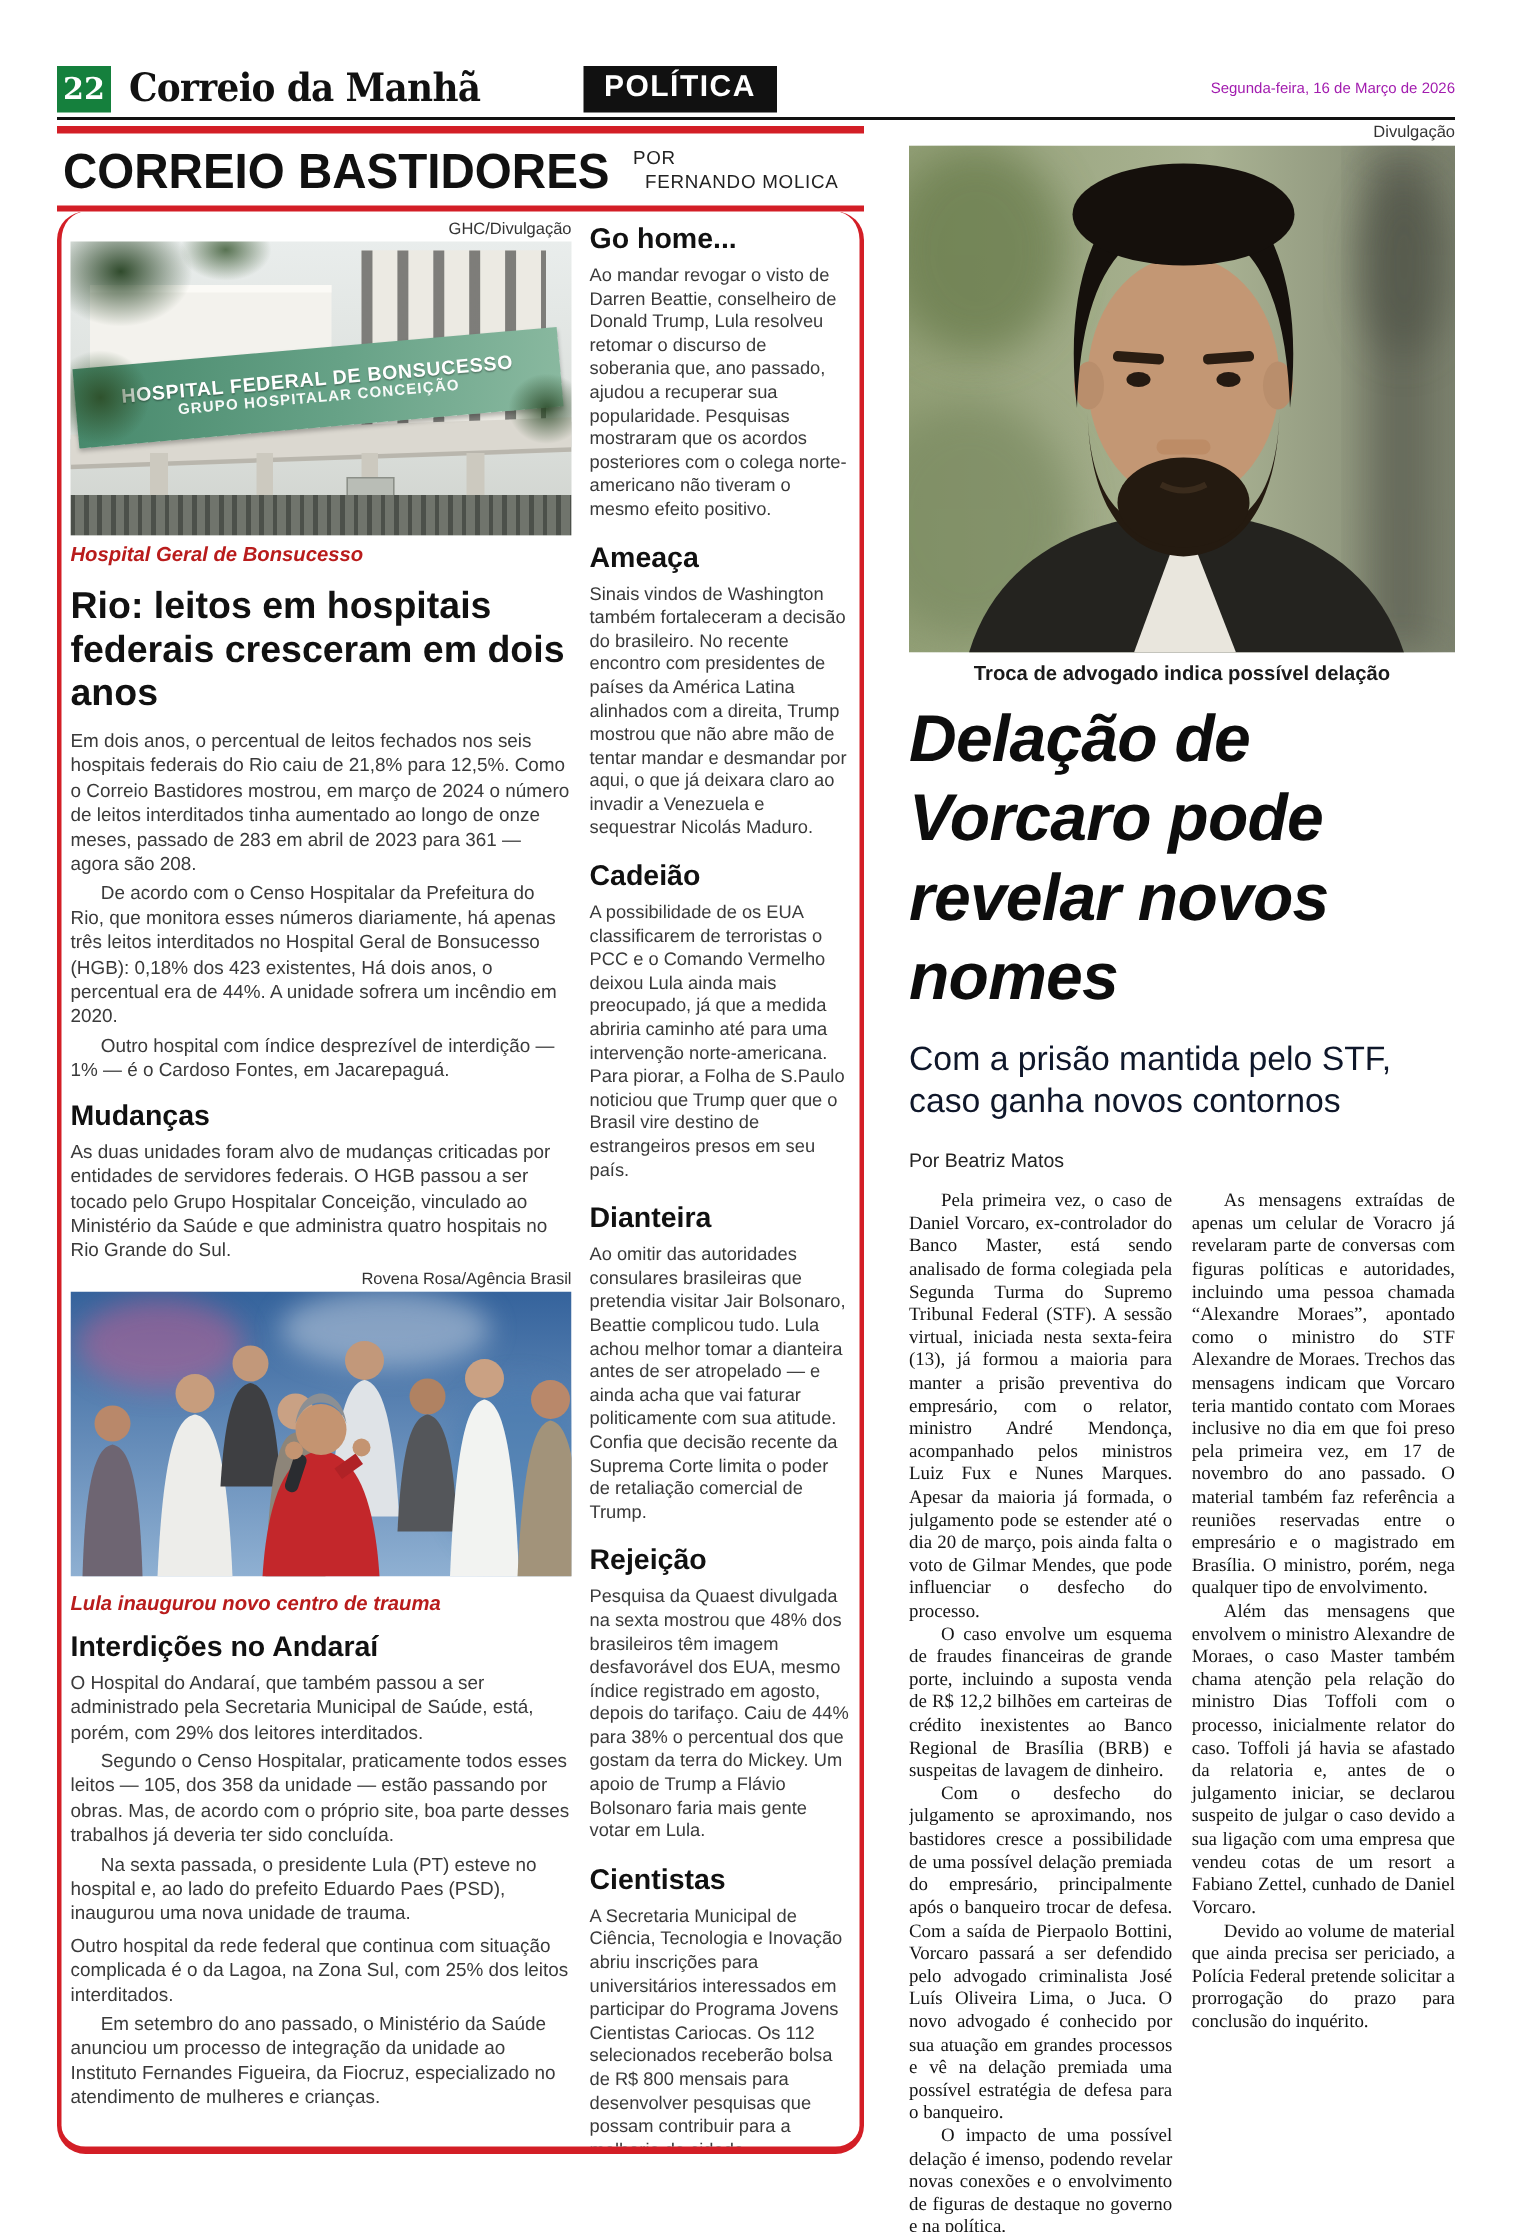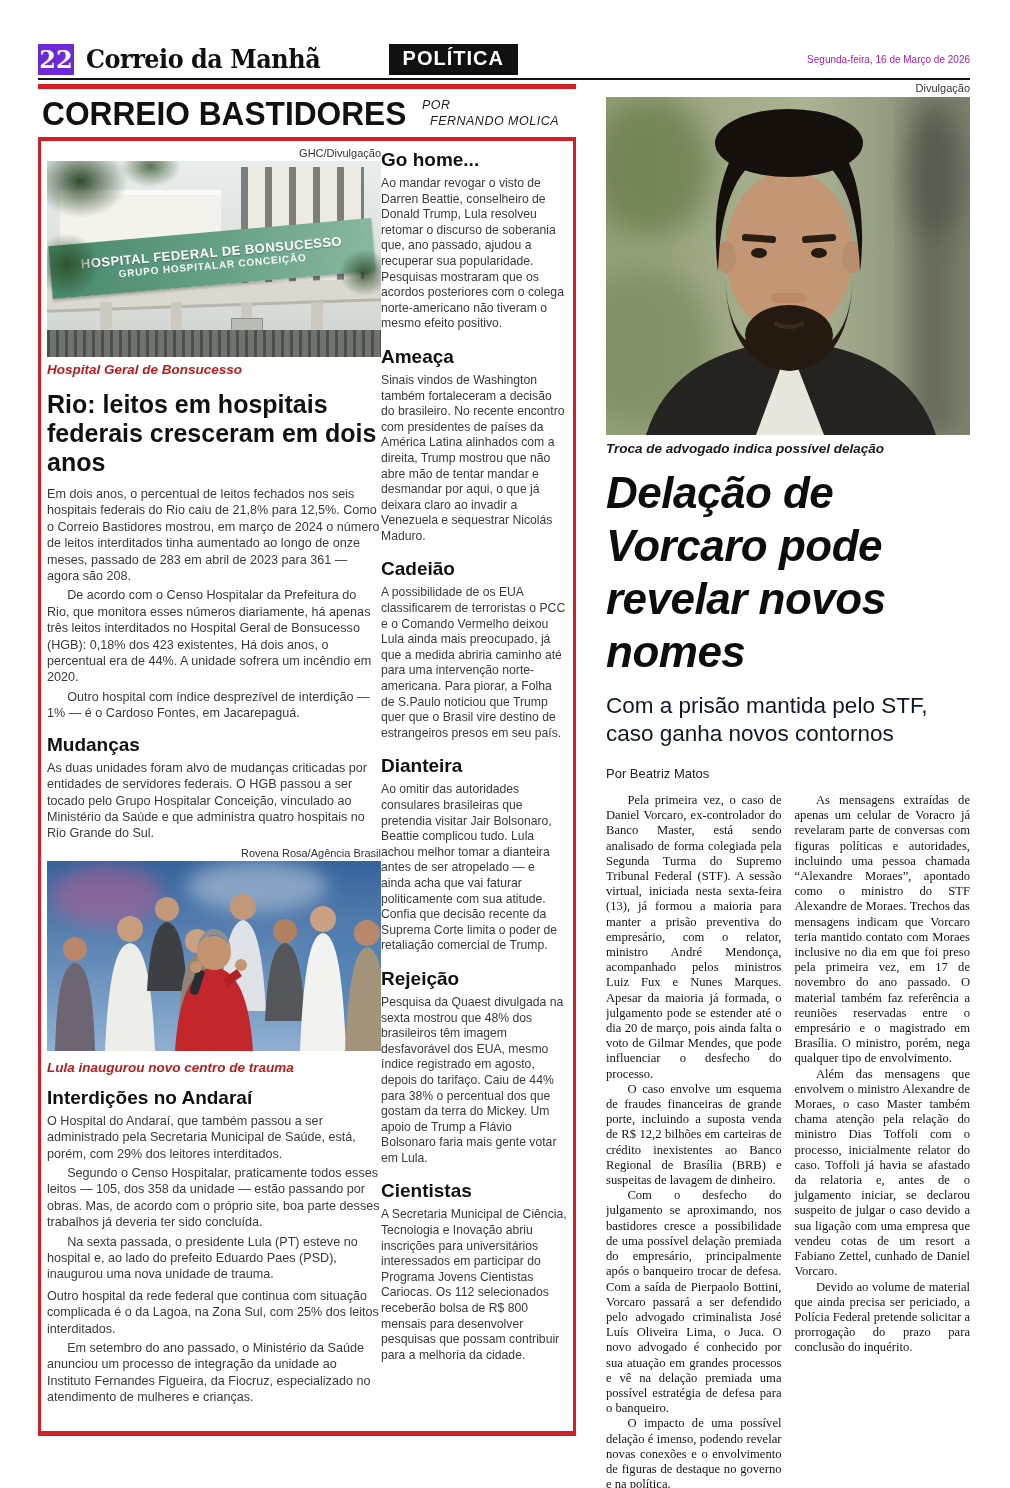--- a/index.html
+++ b/index.html
@@ -6,21 +6,21 @@
   .page {
     position:relative; width:1010px; height:1488px; margin:0 auto;
     background:#ffffff; overflow:hidden;
     font-family:"Liberation Sans", sans-serif; color:#1a1a1a;
     -webkit-font-smoothing:antialiased;
   }
 
   
   .hdr { position:absolute; left:38px; top:42px; width:932px; height:34px; display:flex; align-items:center; }
   .hdr-pagenum {
-    background:#6d28d9; color:#fff; font-weight:bold; font-size:24px;
+    background:#15803d; color:#fff; font-weight:bold; font-size:20px;
     width:36px; height:31px; display:flex; align-items:center; justify-content:center;
     font-family:"DejaVu Serif", serif;
   }
   .hdr-masthead {
     font-family:"DejaVu Serif", serif; font-weight:bold; font-size:26px; color:#111;
     margin-left:12px; letter-spacing:-0.5px; transform:scaleX(.92); transform-origin:left center; white-space:nowrap;
   }
   .hdr-section {
     background:#111; color:#fff; font-weight:bold; font-size:20px; letter-spacing:1px;
     padding:3px 14px 5px 14px; margin-left:48px;
@@ -32,26 +32,26 @@
   .credit { font-size:11px; color:#333; text-align:right; margin:0 0 2px 0; }
   .caption { font-style:italic; font-weight:bold; font-size:13.5px; color:#b91c1c; margin:5px 0 0 0; }
 
   
   .bast { position:absolute; left:38px; top:84px; width:538px; }
   .red-line { background:#d31e26; }
   .red-line.top { height:5px; }
   .red-line.mid { height:4px; }
   .bast-titlerow { display:flex; align-items:center; padding:5px 4px 3px 4px; height:40px; }
   .bast-title { font-size:33px; font-weight:800; letter-spacing:0px; margin:0; color:#111; white-space:nowrap; transform:scaleX(.96); transform-origin:left center;}
-  .bast-byline { margin-left:auto; font-size:12.5px; color:#222; letter-spacing:.5px; line-height:1.25; text-align:left; width:150px;font-style:italic;}
+  .bast-byline { margin-left:auto; font-size:12.5px; color:#222; letter-spacing:.5px; line-height:1.25; text-align:left; width:150px;}
   .bast-byline .nm { padding-left:8px; display:block; white-space:nowrap;}
   .bast-content {
-    display:flex; padding:6px 6px 8px 6px;
+    display:flex; gap:12px; padding:6px 6px 8px 6px;
     border-left:3px solid #d31e26; border-right:3px solid #d31e26; border-bottom:5px solid #d31e26;
-    height:1276px; overflow:hidden;
+    height:1276px; overflow:hidden;border-radius:19px;
   }
   .bcol-l { width:334px; flex:none; }
   .bcol-m { flex:1; min-width:0; }
 
   .bcol-l p { font-size:12.6px; line-height:16.4px; color:#3a3a3a; margin:0 0 5px 0; text-align:left; }
   .bcol-l p.ind { text-indent:1.6em; margin-top:-2px;}
   .bast-headline { font-size:25px; line-height:29px; font-weight:800; color:#111; margin:13px 0 9px 0; }
   .bsec-h { font-size:19px; font-weight:800; color:#111; margin:12px 0 4px 0; }
   .bcol-m .bsec-h { margin:14px 0 5px 0; }
   .bcol-m p { font-size:12.2px; line-height:15.6px; color:#3a3a3a; margin:0; }
@@ -75,21 +75,21 @@
   .hp-pillar { position:absolute; top:72%; width:3.5%; height:22%; background:#ccc9bf; }
   .hp-fence { position:absolute; bottom:0; left:0; width:100%; height:14%;
     background:repeating-linear-gradient(to right,#4c504a 0 3px,#70746c 3px 9px); }
   .hp-leaf { position:absolute; border-radius:50%; }
   .hp-ac { position:absolute; left:55%; top:80%; width:9%; height:9%; background:#b9bdb6; border:1px solid #8b8f88; }
 
   
   .art { position:absolute; left:606px; top:82px; width:364px; }
   .art .credit { margin-bottom:3px; }
   .art-photo { display:block; width:364px; height:338px; }
-  .art-caption { font-style:italic; font-weight:bold; font-size:13.5px; margin-top:6px; }
+  .art-caption { font-weight:bold; font-size:13.5px; margin-top:6px;text-align:center; }
   .art-headline { font-size:44px; line-height:53px; font-weight:800; color:#0d0d0d; margin:10px 0 0 0; letter-spacing:-0.5px;font-style:italic;}
   .art-subhead { font-size:22.5px; line-height:28px; font-weight:normal; color:#0f172a; margin:14px 0 0 0; }
   .art-byline { font-size:13px; color:#222; margin:18px 0 0 0; }
   .art-cols {
     margin-top:12px; height:700px; overflow:hidden;
     column-count:2; column-gap:13px; column-fill:auto;
   }
   .art-cols p {
     font-family:"Liberation Serif", serif; font-size:12.6px; line-height:15.2px;
     text-align:justify; text-indent:1.7em; margin:0; color:#141414;

